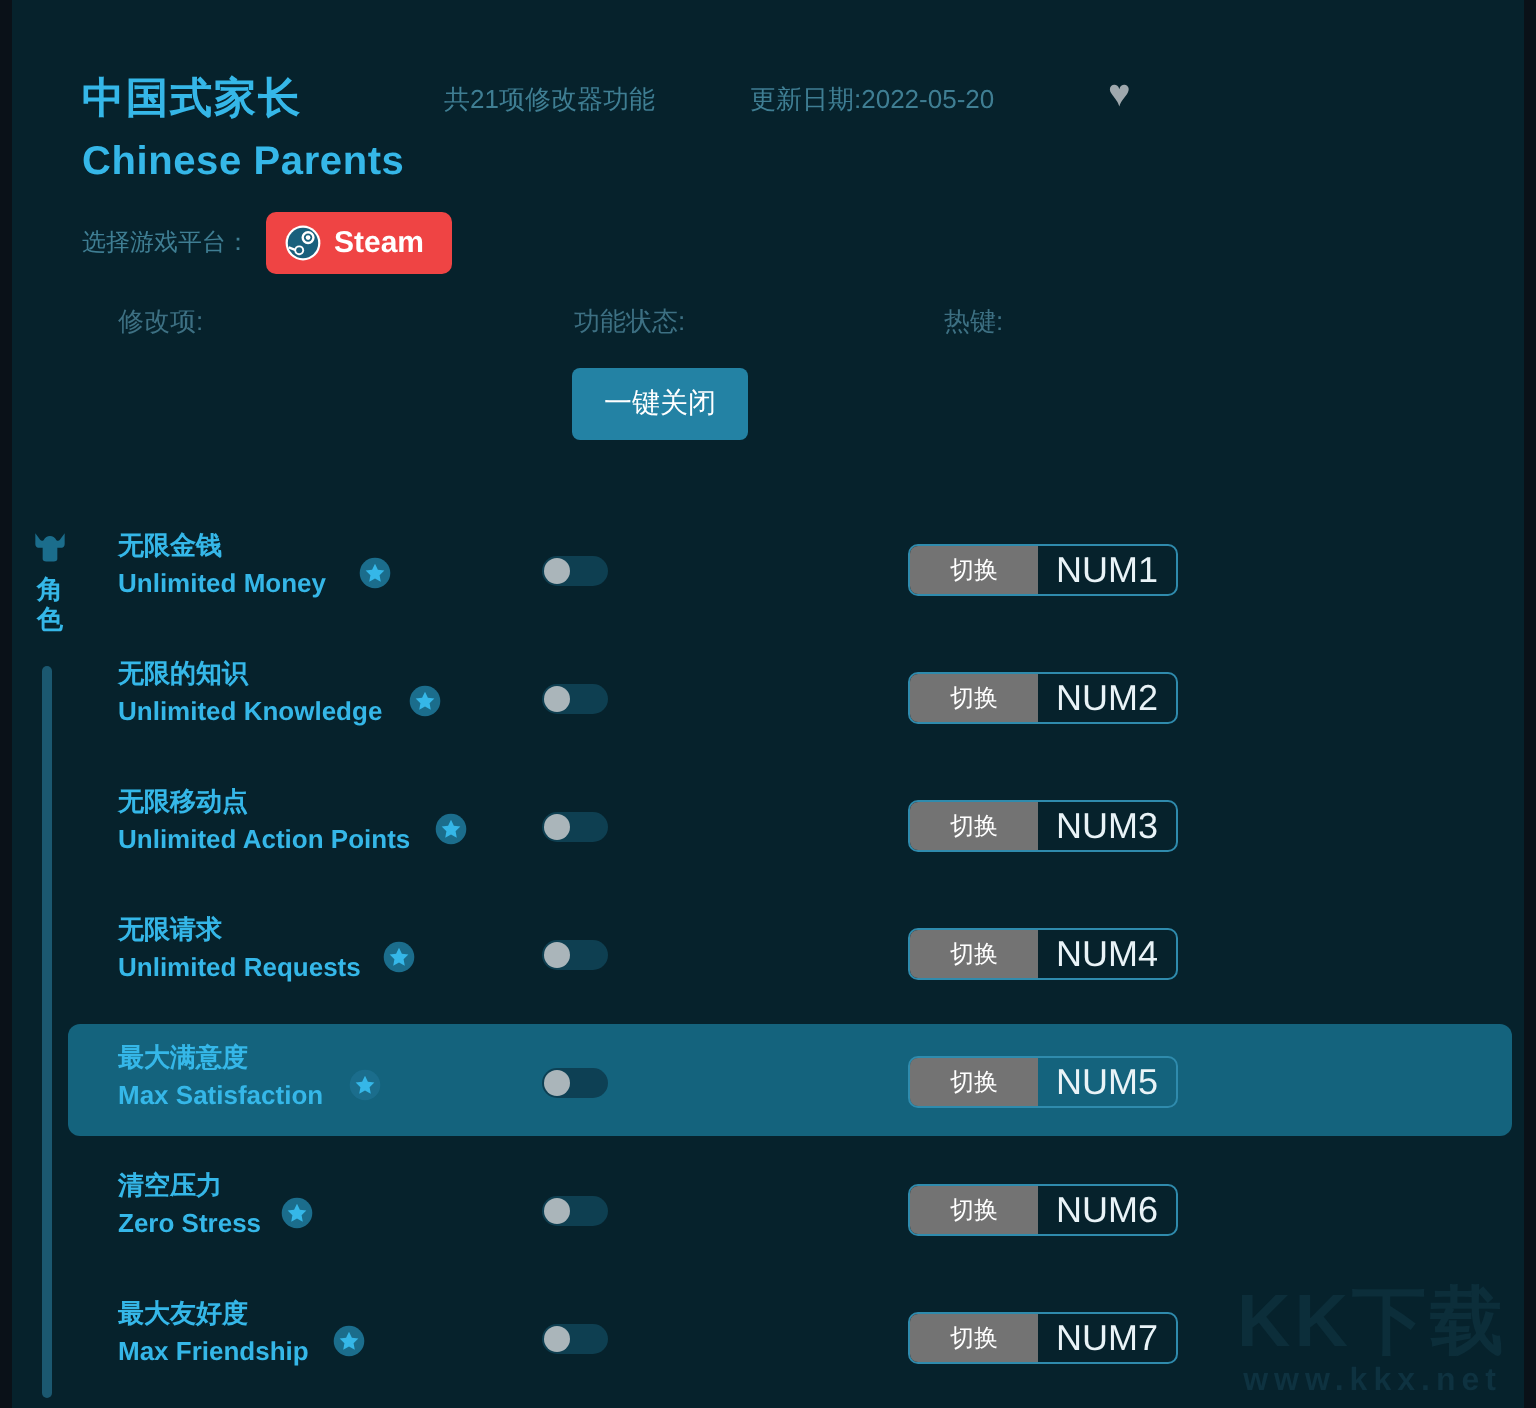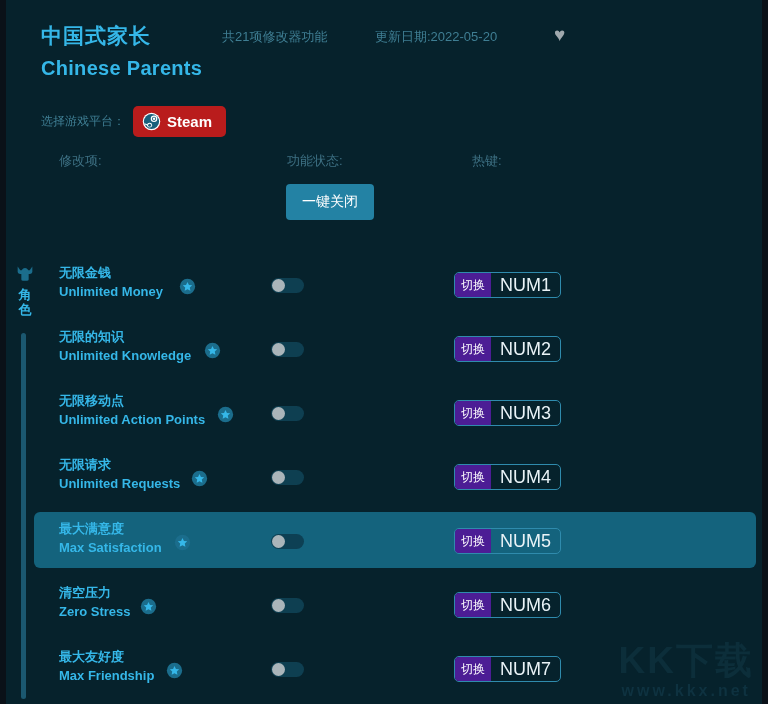--- a/index.html
+++ b/index.html
@@ -31,21 +31,21 @@
   .edge-right {
     position: absolute;
     right: 0; top: 0; bottom: 0;
     width: 6px;
     background: #0a1118;
   }
 
   
   .header {
     position: absolute;
-    left: 0; right: 0; top: 3px;
+    left: 0; right: 0; top: 16px;
     height: 92px;
   }
   .title-cn {
     position: absolute;
     left: 41px;
     top: 19px;
     font-size: 21px;
     font-weight: bold;
     color: #35b7e8;
     letter-spacing: 1px;
@@ -93,21 +93,21 @@
     gap: 8px;
   }
   .platform-label {
     font-size: 12px;
     color: #3f7e93;
   }
   .steam-btn {
     display: inline-flex;
     align-items: center;
     gap: 6px;
-    background: #b91c1c;
+    background: #ef4444;
     border-radius: 5px;
     padding: 6px 14px 6px 9px;
     cursor: pointer;
   }
   .steam-btn .label {
     font-size: 15px;
     font-weight: bold;
     color: #ffffff;
   }
   .steam-logo {
@@ -259,24 +259,24 @@
     top: 16px;
     display: inline-flex;
     align-items: stretch;
     border: 1px solid #2f8bad;
     border-radius: 5px;
     overflow: hidden;
     height: 24px;
     cursor: pointer;
   }
   .hotkey .act {
-    background: #4c1d95;
+    background: #737373;
     color: #ffffff;
     font-size: 12px;
-    padding: 0 6px;
+    padding: 0 20px;
     display: flex;
     align-items: center;
   }
   .hotkey .key {
     background: transparent;
     color: #e9f3f7;
     font-size: 18px;
     padding: 0 9px;
     display: flex;
     align-items: center;

